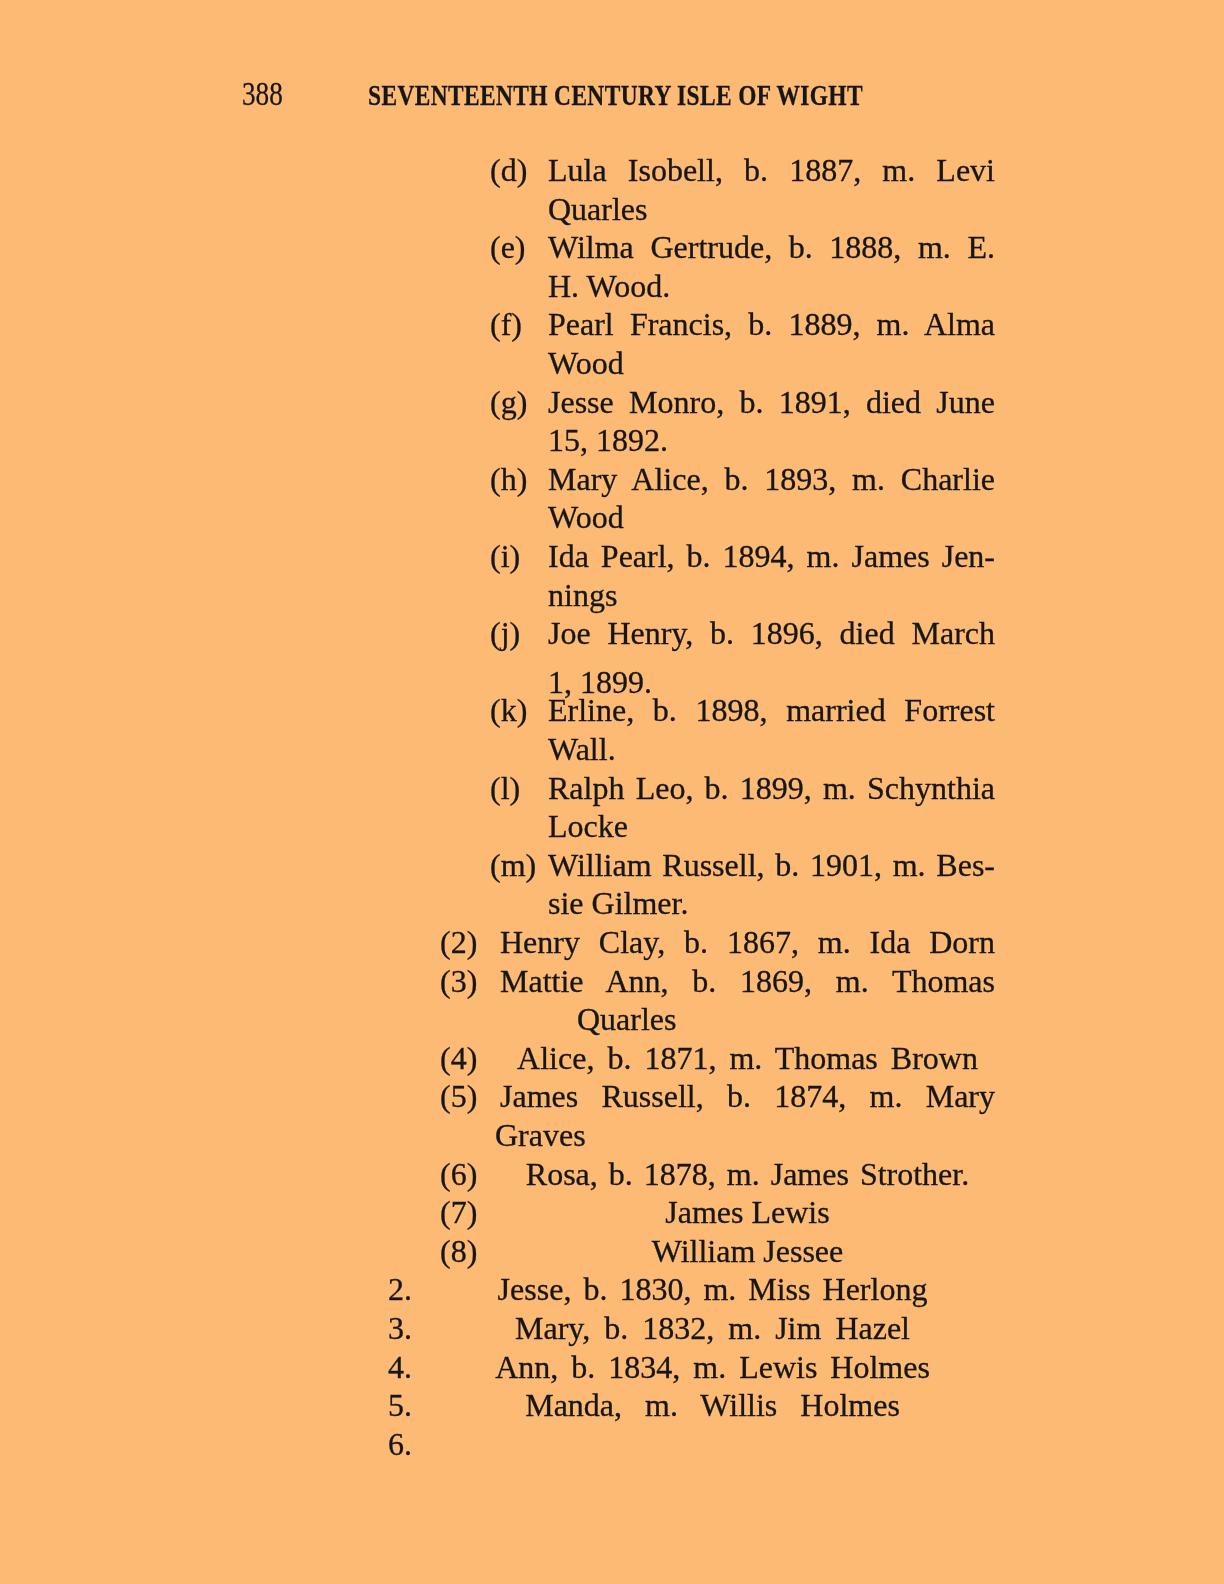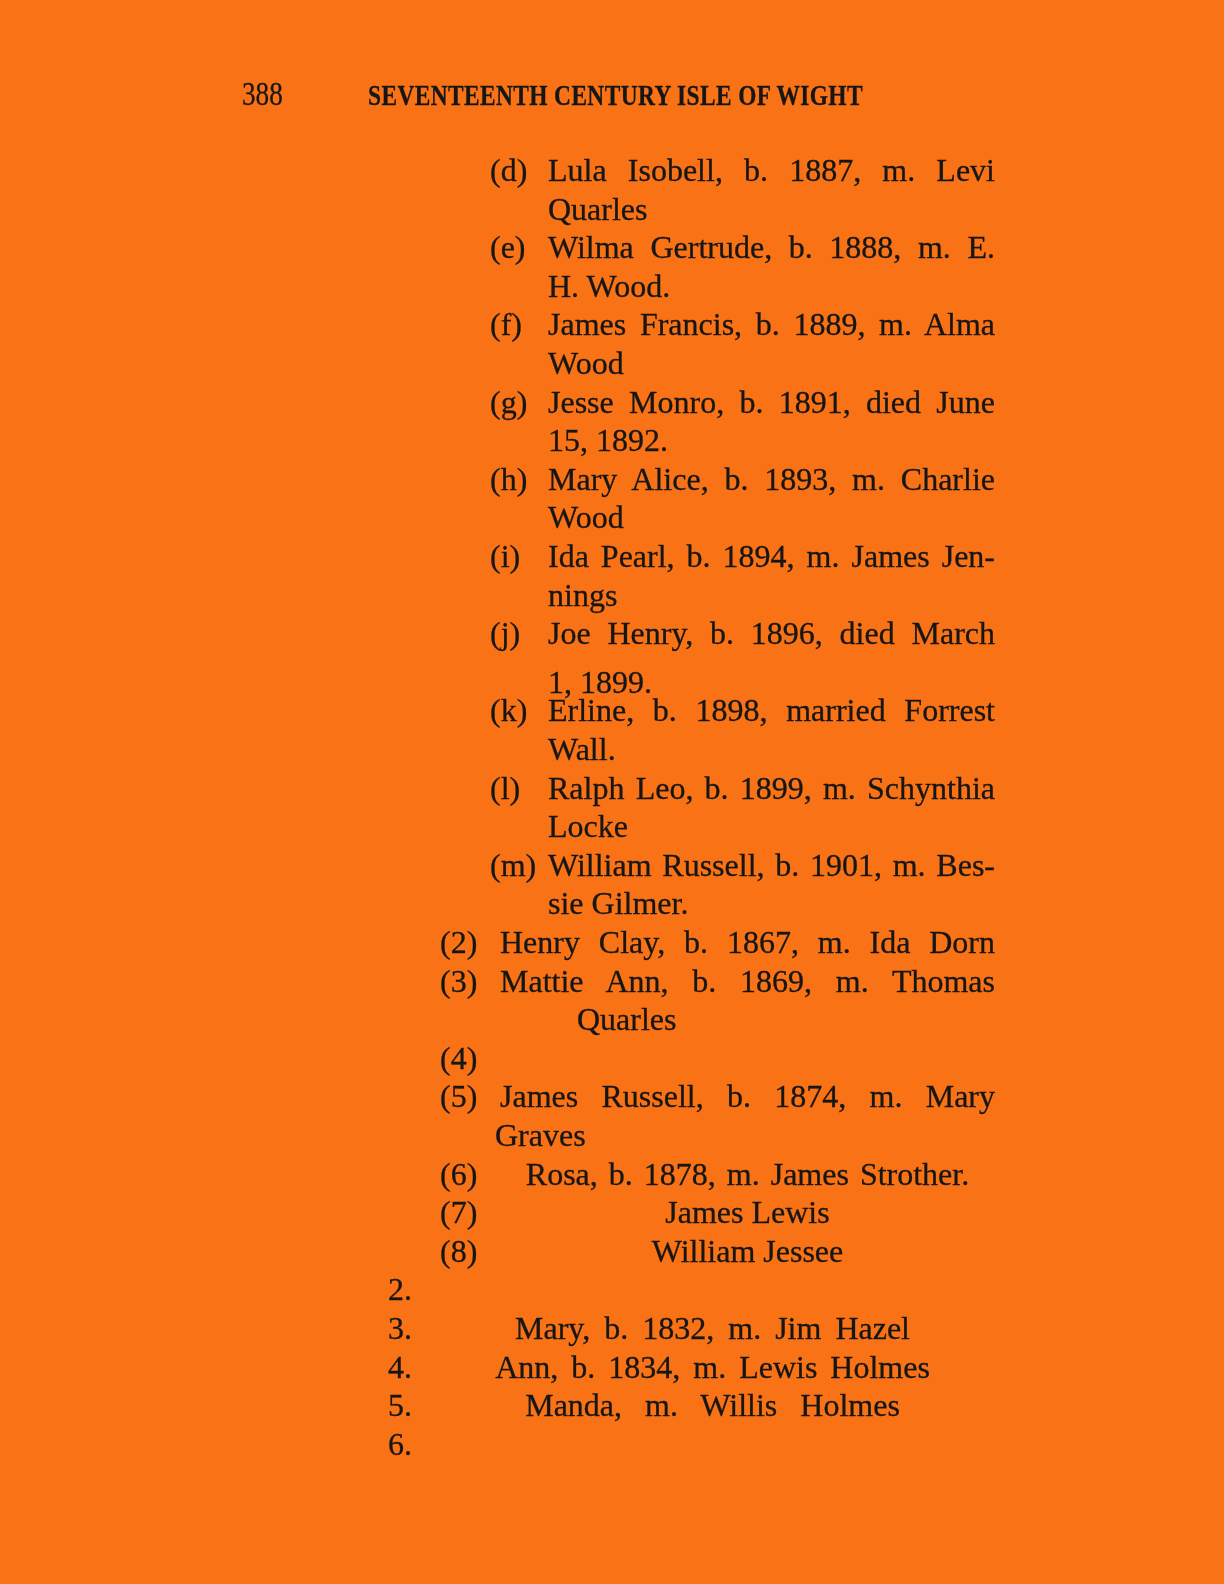--- a/index.html
+++ b/index.html
@@ -1,19 +1,19 @@
 <!DOCTYPE html>
 <html><head>
 <meta charset="utf-8">
 <style>
   html,body{margin:0;padding:0;background:#888;}
   .page{
     position:relative;
     width:1224px;height:1584px;
-    background:#f97316;
+    background:#fdba74;
     overflow:hidden;
     font-family:"Liberation Serif","DejaVu Serif",serif;
     color:#161616;
     -webkit-text-stroke:0.3px #161616;
   }
   .pagenum{
     position:absolute;left:242px;top:77px;
     font-size:34px;line-height:34px;
     transform:scaleX(0.80);transform-origin:0 0;
     white-space:nowrap;
@@ -54,21 +54,21 @@
   <div class="runtitle">SEVENTEENTH CENTURY ISLE OF WIGHT</div>
 
   <div class="textblock">
 
     <div class="line lvl3 jst" style="top:0px"><span class="lbl">(d)</span><span>Lula Isobell, b. 1887, m. Levi</span></div>
     <div class="line c3" style="top:39px">Quarles</div>
 
     <div class="line lvl3 jst" style="top:77px"><span class="lbl">(e)</span><span>Wilma Gertrude, b. 1888, m. E.</span></div>
     <div class="line c3" style="top:116px">H. Wood.</div>
 
-    <div class="line lvl3 jst" style="top:154px"><span class="lbl">(f)</span><span>James Francis, b. 1889, m. Alma</span></div>
+    <div class="line lvl3 jst" style="top:154px"><span class="lbl">(f)</span><span>Pearl Francis, b. 1889, m. Alma</span></div>
     <div class="line c3" style="top:193px">Wood</div>
 
     <div class="line lvl3 jst" style="top:232px"><span class="lbl">(g)</span><span>Jesse Monro, b. 1891, died June</span></div>
     <div class="line c3" style="top:270px">15, 1892.</div>
 
     <div class="line lvl3 jst" style="top:309px"><span class="lbl">(h)</span><span>Mary Alice, b. 1893, m. Charlie</span></div>
     <div class="line c3" style="top:347px">Wood</div>
 
     <div class="line lvl3 jst" style="top:386px"><span class="lbl">(i)</span><span>Ida Pearl, b. 1894, m. James Jen-</span></div>
     <div class="line c3" style="top:425px">nings</div>
@@ -83,32 +83,32 @@
     <div class="line c3" style="top:656px">Locke</div>
 
     <div class="line lvl3 jst" style="top:695px"><span class="lbl">(m)</span><span>William Russell, b. 1901, m. Bes-</span></div>
     <div class="line c3" style="top:733px">sie Gilmer.</div>
 
     <div class="line lvl2 jst" style="top:772px"><span class="lbl">(2)</span><span>Henry Clay, b. 1867, m. Ida Dorn</span></div>
 
     <div class="line lvl2 jst" style="top:811px"><span class="lbl">(3)</span><span>Mattie Ann, b. 1869, m. Thomas</span></div>
     <div class="line c2a" style="top:849px">Quarles</div>
 
-    <div class="line lvl2 ws5" style="top:888px"><span class="lbl">(4)</span></div>
+    <div class="line lvl2 ws5" style="top:888px"><span class="lbl">(4)</span><span>Alice, b. 1871, m. Thomas Brown</span></div>
 
     <div class="line lvl2 jst" style="top:926px"><span class="lbl">(5)</span><span>James Russell, b. 1874, m. Mary</span></div>
     <div class="line c2b" style="top:965px">Graves</div>
 
     <div class="line lvl2 ws3" style="top:1004px"><span class="lbl">(6)</span><span>Rosa, b. 1878, m. James Strother.</span></div>
 
     <div class="line lvl2" style="top:1042px"><span class="lbl">(7)</span><span>James Lewis</span></div>
 
     <div class="line lvl2" style="top:1081px"><span class="lbl">(8)</span><span>William Jessee</span></div>
 
-    <div class="line lvl1 ws4" style="top:1119px"><span class="lbl">2.</span></div>
+    <div class="line lvl1 ws4" style="top:1119px"><span class="lbl">2.</span><span>Jesse, b. 1830, m. Miss Herlong</span></div>
 
     <div class="line lvl1 ws6" style="top:1158px"><span class="lbl">3.</span><span>Mary, b. 1832, m. Jim Hazel</span></div>
 
     <div class="line lvl1 ws5" style="top:1197px"><span class="lbl">4.</span><span>Ann, b. 1834, m. Lewis Holmes</span></div>
 
     <div class="line lvl1 ws15" style="top:1235px"><span class="lbl">5.</span><span>Manda, m. Willis Holmes</span></div>
 
     <div class="line lvl1 ws2" style="top:1274px"><span class="lbl">6.</span></div>
 
   </div>

